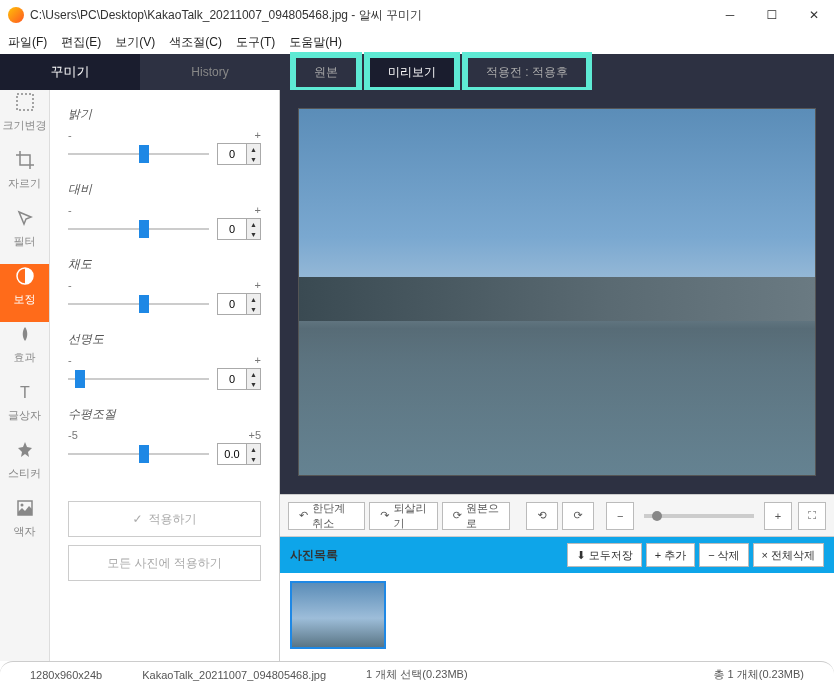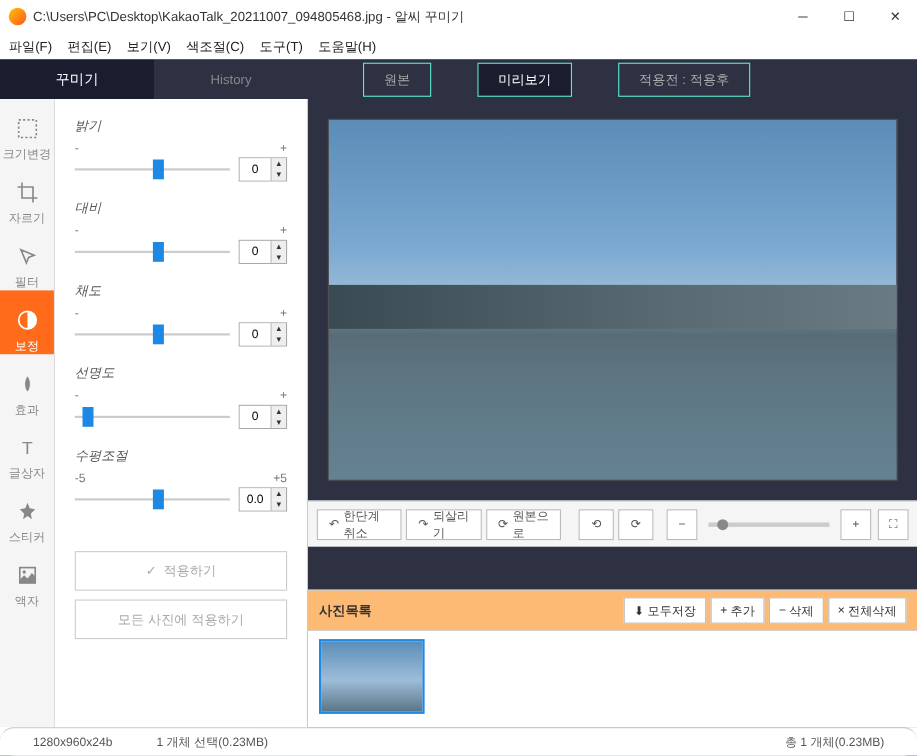--- a/index.html
+++ b/index.html
@@ -12,27 +12,27 @@
 .win-btn { width: 24px; height: 24px; display: flex; align-items: center; justify-content: center; cursor: pointer; }
 
 .menubar { height: 24px; display: flex; align-items: center; padding: 0 8px; gap: 14px; font-size: 12px; color: #222; }
 .menubar span { cursor: pointer; }
 
 .tabbar { height: 36px; display: flex; background: #0369a1; }
 .tab-main { flex: 0 0 140px; display: flex; align-items: center; justify-content: center; color: #fff; font-size: 13px; cursor: pointer; }
 .tab-main.active { background: #1a1d2e; }
 .tab-history { flex: 0 0 140px; display: flex; align-items: center; justify-content: center; color: #888; background: #2d3142; cursor: pointer; }
 .tab-spacer { flex: 1; background: #2d3142; display: flex; align-items: center; padding-left: 10px; gap: 2px; }
-.view-tab { padding: 6px 18px; color: #aaa; cursor: pointer; font-size: 12px; border: 1px solid #5eead4; background: #2d3142; margin-left: 40px; }
+.view-tab { padding: 6px 18px; color: #aaa; cursor: pointer; font-size: 12px; border: 6px solid #5eead4; background: #2d3142; }
 .view-tab.active { color: #fff; background: #1a1d2e; }
 
 .main { display: flex; height: 571px; }
 
 .left-tools { width: 50px; background: #f5f5f5; border-right: 1px solid #ddd; display: flex; flex-direction: column; }
-.tool-item { height: 58px; display: flex; flex-direction: column; align-items: center; justify-content: flex-end; gap: 4px; cursor: pointer; color: #888; font-size: 11px; }
+.tool-item { height: 58px; display: flex; flex-direction: column; align-items: center; justify-content: flex-start; gap: 4px; cursor: pointer; color: #888; font-size: 11px; }
 .tool-item.active { background: #ff6b1a; color: #fff; }
 .tool-icon { width: 24px; height: 24px; display: flex; align-items: center; justify-content: center; }
 
 .controls-panel { width: 230px; background: #fff; border-right: 1px solid #ccc; padding: 12px 0; overflow-y: auto; }
 .control-group { padding: 4px 18px; margin-bottom: 8px; }
 .control-label { font-size: 12px; color: #555; margin-bottom: 6px; font-style: italic; }
 .slider-row { display: flex; align-items: center; gap: 8px; }
 .slider-labels { display: flex; justify-content: space-between; font-size: 11px; color: #777; margin-bottom: 2px; }
 .slider { flex: 1; position: relative; height: 18px; }
 .slider-track { position: absolute; top: 8px; left: 0; right: 0; height: 2px; background: #ccc; }
@@ -51,21 +51,21 @@
 .image-canvas::before { content: ""; position: absolute; bottom: 0; left: 0; right: 0; height: 42%; background: linear-gradient(180deg, rgba(90,110,120,0.8), rgba(100,130,145,0.9)); }
 .image-canvas::after { content: ""; position: absolute; bottom: 42%; left: 0; right: 0; height: 12%; background: linear-gradient(90deg, #3a4a52 0%, #4a5a62 30%, #5a6a72 60%, #6a7a82 100%); }
 
 .toolbar-bottom { height: 42px; background: #f5f5f5; display: flex; align-items: center; padding: 0 8px; gap: 6px; border-top: 1px solid #ccc; }
 .tb-group { display: flex; gap: 4px; }
 .tb-btn { height: 28px; padding: 0 10px; border: 1px solid #bbb; background: #fff; display: flex; align-items: center; gap: 4px; cursor: pointer; font-size: 11px; color: #555; }
 .tb-btn.icon-only { width: 32px; padding: 0; justify-content: center; }
 .zoom-slider { flex: 0 0 110px; height: 4px; background: #ccc; position: relative; margin: 0 4px; }
 .zoom-thumb { position: absolute; width: 10px; height: 10px; background: #888; border-radius: 50%; top: -3px; left: 8px; }
 
-.filmstrip-bar { background: #fdba74; border-top: 1px solid #ccc; padding: 6px 10px; display: flex; align-items: center; margin-top: 39px; }
+.filmstrip-bar { background: #0ea5e9; border-top: 1px solid #ccc; padding: 6px 10px; display: flex; align-items: center; }
 .filmstrip-title { font-size: 12px; font-weight: bold; flex: 1; }
 .fs-btn { height: 24px; padding: 0 8px; border: 1px solid #bbb; background: #fff; font-size: 11px; cursor: pointer; margin-left: 4px; display: flex; align-items: center; gap: 3px; }
 
 .filmstrip { background: #fff; padding: 8px 10px; height: 88px; }
 .thumb { width: 96px; height: 68px; border: 2px solid #1e88e5; background: linear-gradient(180deg, #5b8db8 0%, #9dbdd9 55%, #5a7585 100%); cursor: pointer; }
 
 .statusbar { height: 26px; border-top: 1px solid #ccc; display: flex; align-items: center; padding: 0 10px; font-size: 11px; color: #555; background: #fff; border-radius: 13px; }
 .status-seg { padding: 0 20px; }
 .status-seg.right { margin-left: auto; }
 </style>
@@ -341,15 +341,16 @@
         </div>
     </div>
     <div class="filmstrip">
       <div class="thumb"></div>
     </div>
   </div>
 </div>
 
 <div class="statusbar">
   <div class="status-seg">1280x960x24b</div>
+  <div class="status-seg">KakaoTalk_20211007_094805468.jpg</div>
   <div class="status-seg">1 개체 선택(0.23MB)</div>
   <div class="status-seg right">총 1 개체(0.23MB)</div>
 </div>
 
 </body></html>

